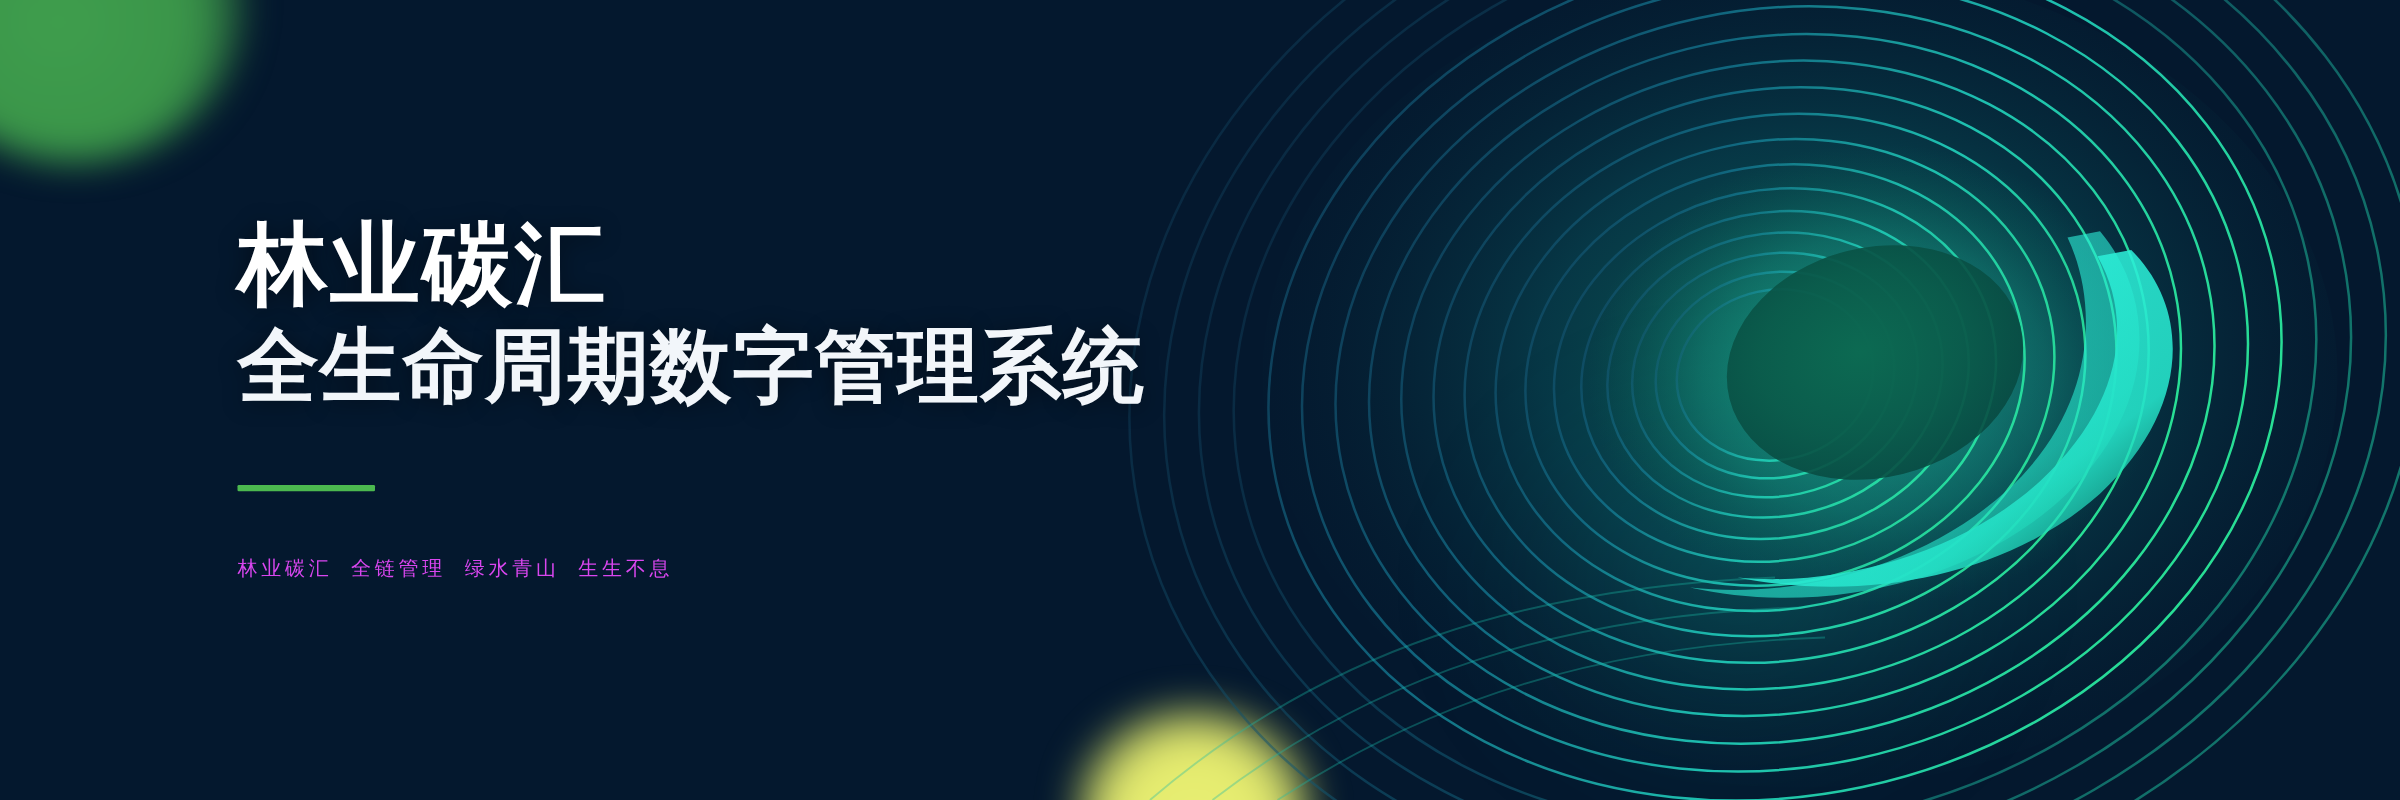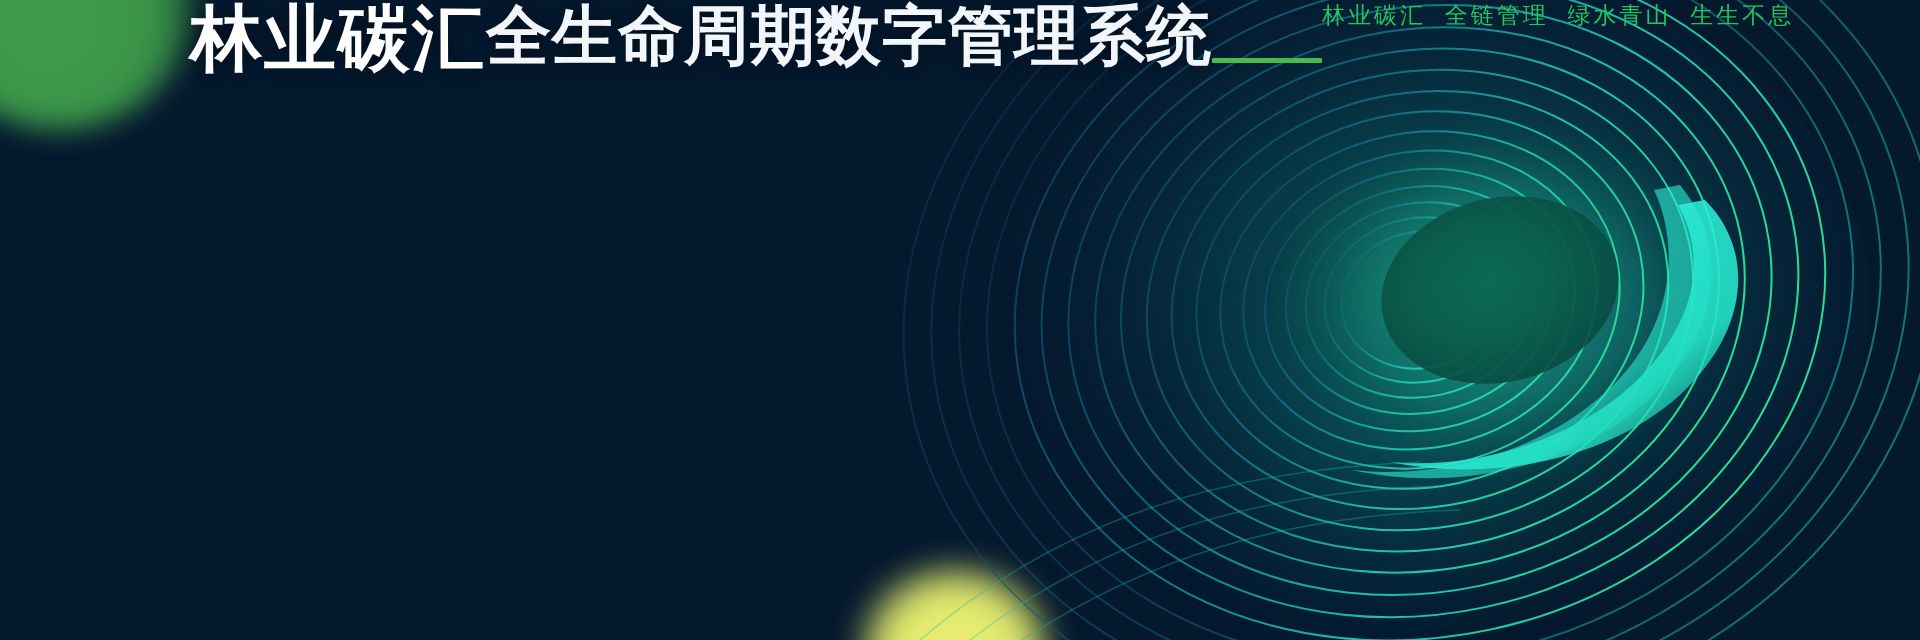--- a/index.html
+++ b/index.html
@@ -44,21 +44,21 @@
     width:1120px; height:640px;
     overflow:hidden;
   }
   .vortex svg { display:block; width:1120px; height:640px; }
 
   
   .content {
     position:absolute;
     left:190px; top:0;
     height:640px;
-    display:flex; flex-direction:row; justify-content:center;
+    display:flex; flex-direction:column; justify-content:center;
     z-index:5;
   }
   .title-main {
     font-size:72px;
     font-weight:bold;
     color:#ffffff;
     letter-spacing:2px;
     line-height:1.08;
     margin-bottom:6px;
     text-shadow:0 2px 18px rgba(0,0,0,0.45);
@@ -71,23 +71,23 @@
     line-height:1.12;
     text-shadow:0 2px 18px rgba(0,0,0,0.45);
   }
   .divider {
     width:110px; height:5px;
     background:#4cb94f;
     margin:58px 0 52px 0;
     border-radius:1px;
   }
   .tagline {
-    font-size:23px;
+    font-size:16px;
     font-weight:normal;
-    color:#22c55e;
+    color:#d946ef;
     letter-spacing:3px;
     white-space:pre;
   }
 </style>
 </head>
 <body>
 
 <div class="banner">
 
   <div class="blob blob-green-tl"></div>

